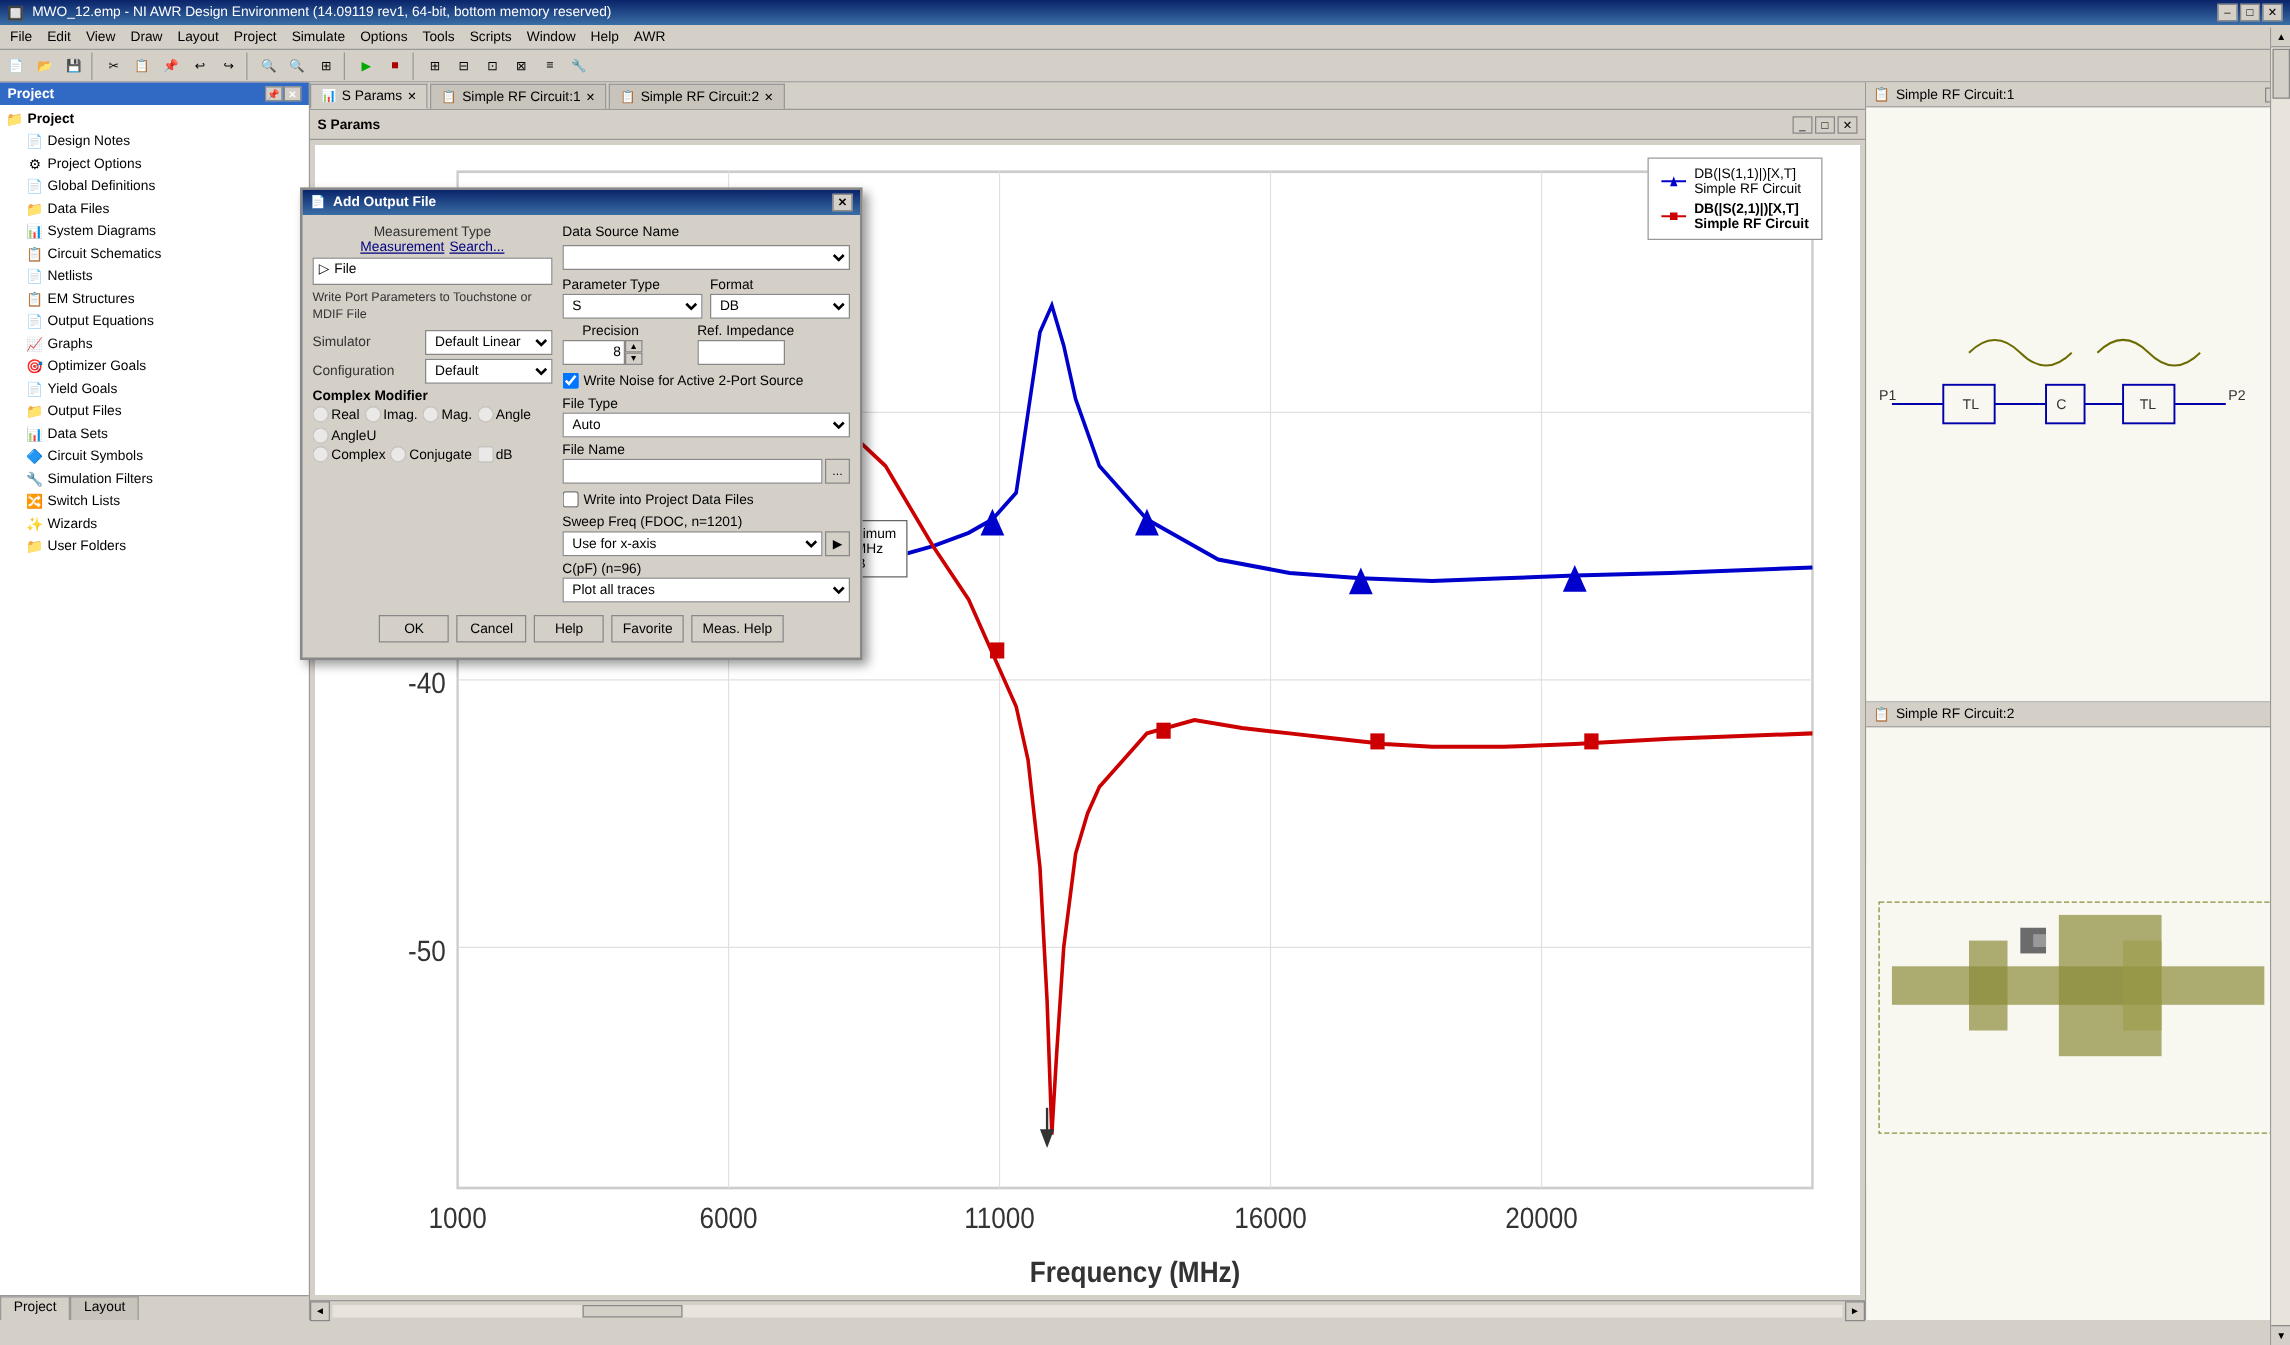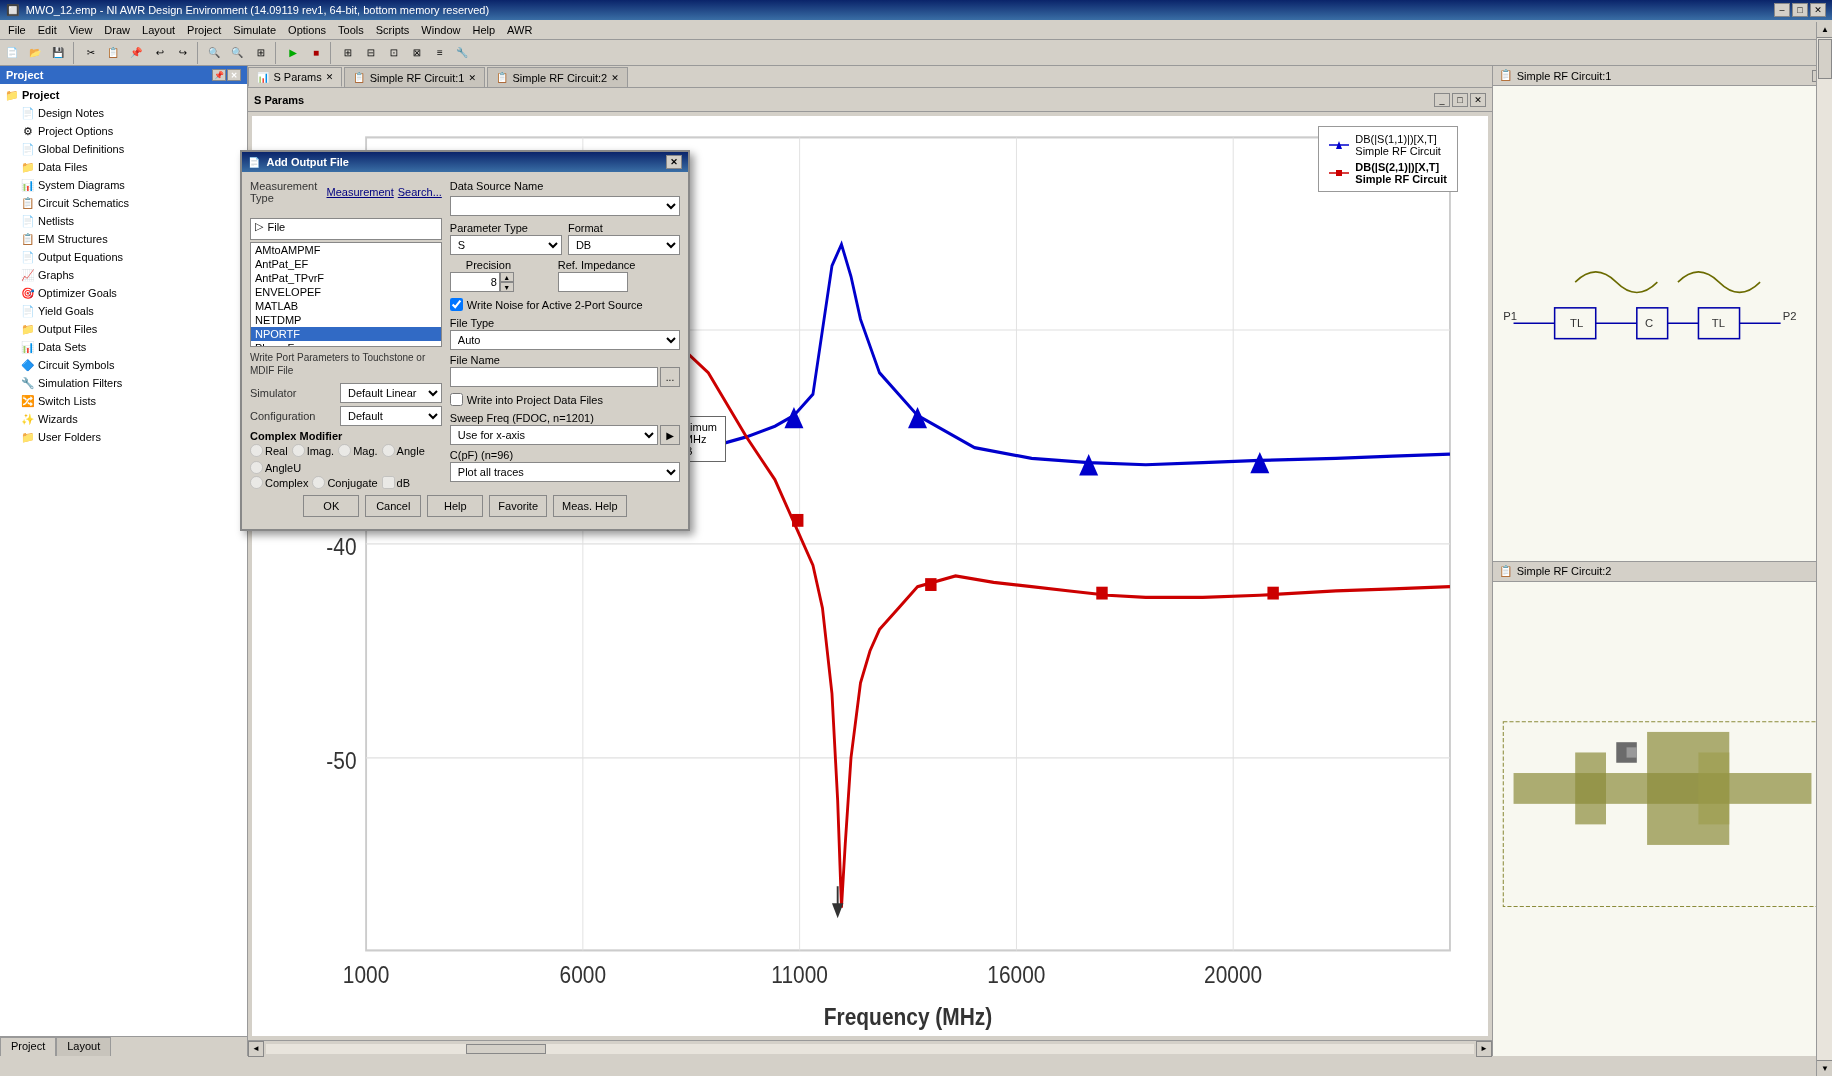--- a/index.html
+++ b/index.html
@@ -52,21 +52,21 @@
     .dialog-buttons { display: flex; justify-content: center; gap: 6px; padding: 6px 0 4px 0; }
     .dialog-btn { height: 22px; min-width: 56px; padding: 0 8px; background: #d4d0c8; border: 1px solid #888; cursor: pointer; font-size: 11px; }
     .field-row { display: flex; align-items: center; margin-bottom: 3px; }
     .field-label { width: 90px; font-size: 11px; color: #333; }
     .radio-group { display: flex; gap: 6px; align-items: center; flex-wrap: wrap; }
     .radio-item { display: flex; align-items: center; gap: 2px; font-size: 11px; }
     .spinner-input { display: flex; align-items: center; }
     .spinner-input input { width: 50px; height: 20px; border: 1px solid #888; text-align: right; padding-right: 2px; font-size: 11px; }
     .spinner-input .spinner-btns { display: flex; flex-direction: column; }
     .spinner-btn { width: 14px; height: 10px; background: #d4d0c8; border: 1px solid #888; font-size: 7px; display: flex; align-items: center; justify-content: center; cursor: pointer; line-height: 1; }
-    .meas-type-header { display: flex; justify-content: space-between; align-items: center; margin-bottom: 14px; }
+    .meas-type-header { display: flex; justify-content: space-between; align-items: center; margin-bottom: 2px; flex-direction: column; }
     .meas-type-header-label { font-size: 11px; color: #333; }
     .meas-links { display: flex; gap: 4px; }
     .meas-link { color: #000080; text-decoration: underline; cursor: pointer; font-size: 11px; }
     .browse-btn { width: 20px; height: 20px; border: 1px solid #888; background: #d4d0c8; cursor: pointer; display: flex; align-items: center; justify-content: center; font-size: 10px; }
 
     
     .status-bar { height: 20px; background: #d4d0c8; border-top: 1px solid #999; display: flex; align-items: center; padding: 0 6px; font-size: 11px; }
     .bottom-tab { padding: 2px 10px; background: #c8c4bc; border: 1px solid #999; border-bottom: none; cursor: pointer; font-size: 11px; }
     .bottom-tab.active { background: #d4d0c8; }
   </style>
@@ -435,31 +435,20 @@
               </div>
             </div>
 
             <div style="border:1px solid #888;background:white;height:22px;overflow:hidden;margin-bottom:2px;">
               <div class="tree-item" style="padding:1px 4px;">
                 <span style="margin-right:4px;">▷</span>
                 <span>File</span>
               </div>
             </div>
 
-            <div class="list-box" style="height:105px;overflow-y:auto;">
-              <div class="list-box-item">AMtoAMPMF</div>
-              <div class="list-box-item">AntPat_EF</div>
-              <div class="list-box-item">AntPat_TPvrF</div>
-              <div class="list-box-item">ENVELOPEF</div>
-              <div class="list-box-item">MATLAB</div>
-              <div class="list-box-item">NETDMP</div>
-              <div class="list-box-item selected">NPORTF</div>
-              <div class="list-box-item">PharmF</div>
-
-            </div>
 
             <div style="font-size:10px;color:#333;margin-top:4px;line-height:1.3;">Write Port Parameters to Touchstone or MDIF File</div>
 
             <div class="field-row" style="margin-top:6px;">
               <span class="field-label">Simulator</span>
               <select class="dialog-select" style="flex:1;font-size:11px;">
                 <option>Default Linear</option>
               </select>
             </div>
 

